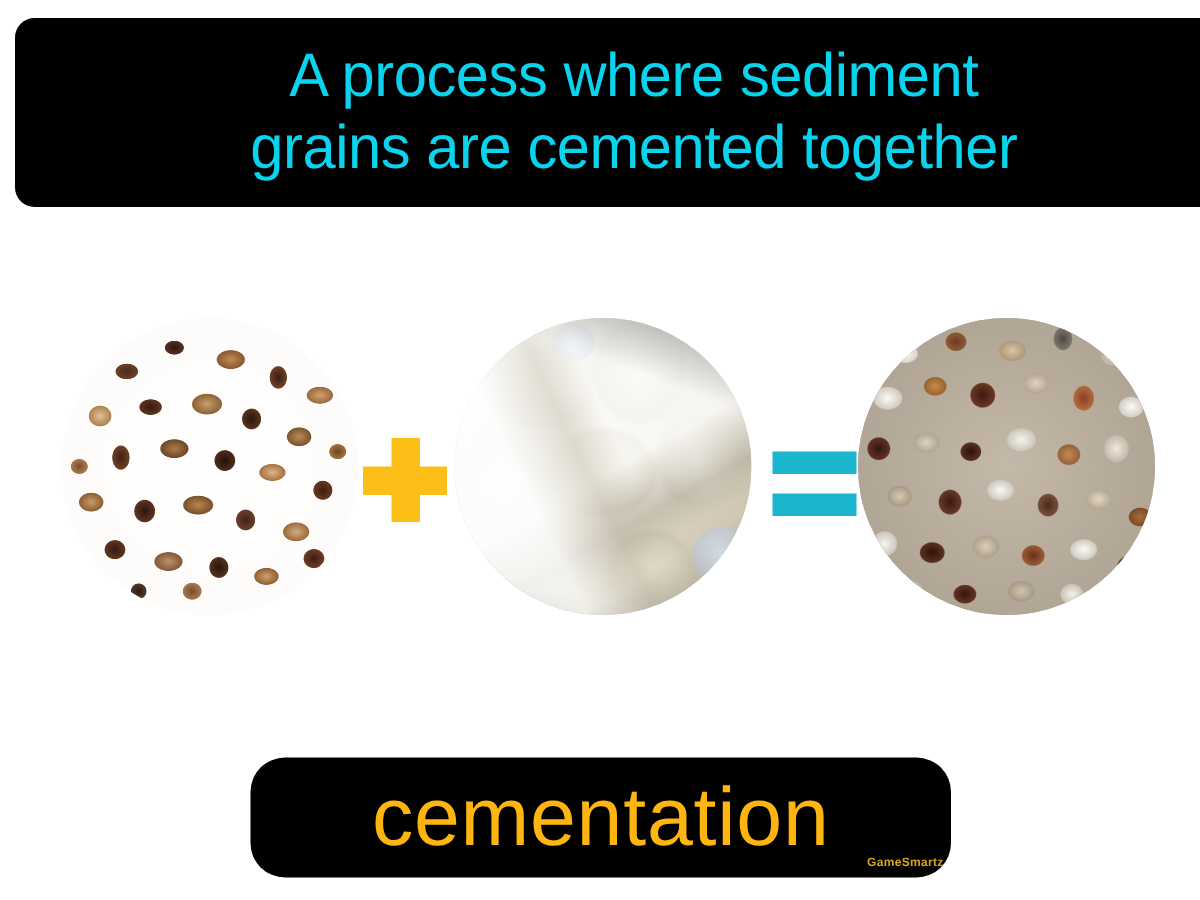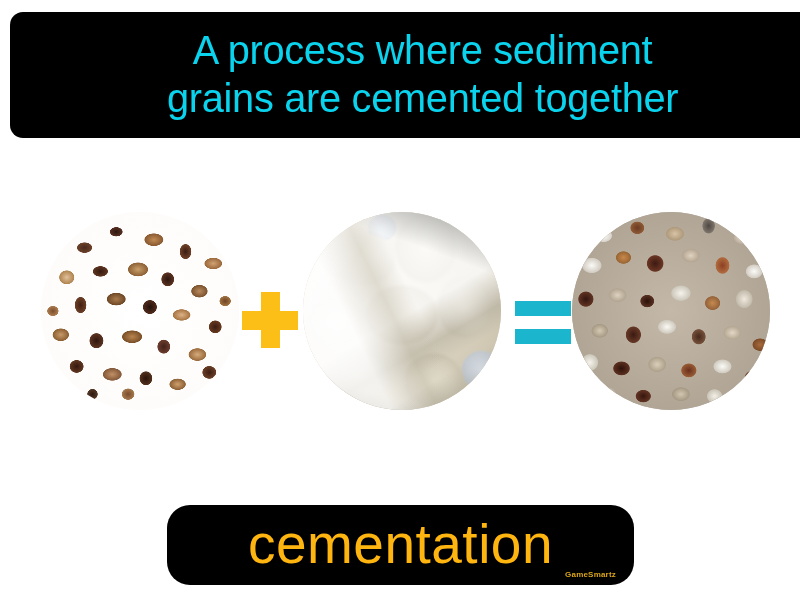--- a/index.html
+++ b/index.html
@@ -214,21 +214,21 @@
   #term-text {
     color: #ffb510;
     font-size: 55px;
     font-weight: 400;
     letter-spacing: 0.5px;
     line-height: 1;
     margin-bottom: 2px;
   }
   #watermark {
     position: absolute;
-    right: 18px;
+    right: 5px;
     bottom: 6px;
     color: #d9a417;
     font-size: 8px;
     font-weight: bold;
     letter-spacing: 0.2px;
   }
 </style>
 </head>
 <body>
 

